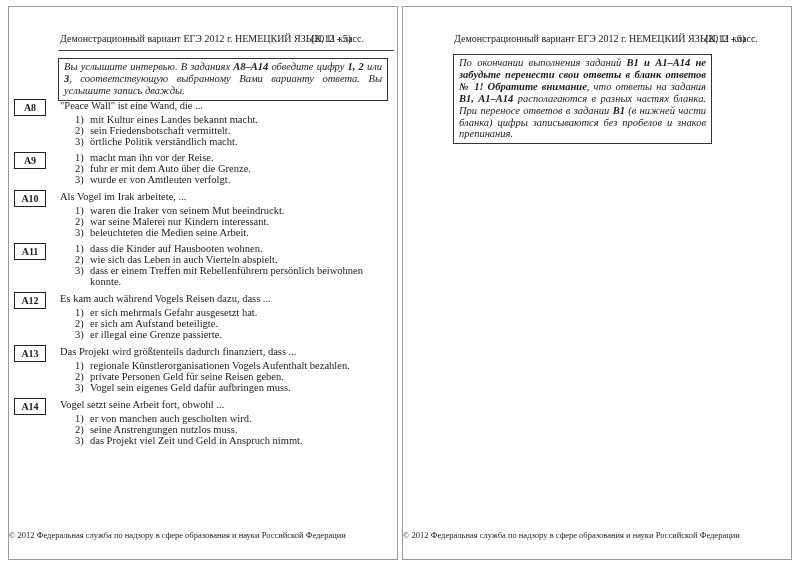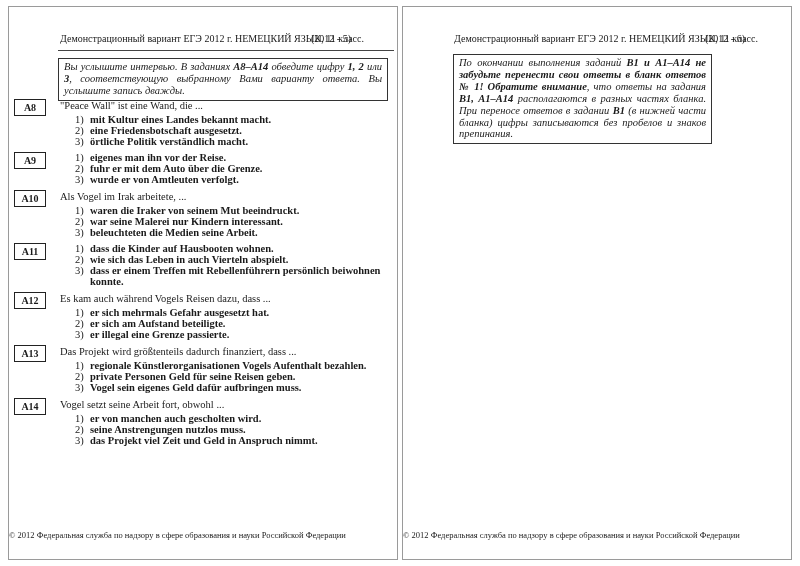--- a/index.html
+++ b/index.html
@@ -33,21 +33,21 @@
   .qrow{position:relative;margin-bottom:5px;}
   .qbox{
     position:absolute;left:5px;top:0;width:30px;height:15px;
     border:1px solid #222;text-align:center;
     font-weight:bold;font-size:10px;line-height:15px;
   }
   .qtext{margin:2px 10px 0 51px;font-size:10.5px;line-height:13px;}
   .opts{margin:2px 8px 0 66px;}
   .opt{display:flex;font-size:10.5px;line-height:11px;}
   .opt .on{flex:0 0 15px;}
-  .opt .ot{flex:1;font-weight:bold;}
+  .opt .ot{flex:1;}
 
   .pfooter{
     position:absolute;top:523px;left:0;width:100%;
     text-align:left;font-size:8.5px;color:#222;
   }
 </style>
 </head>
 <body>
 
 <div class="page" id="page-left">
@@ -67,35 +67,35 @@
     <div class="qrow">
       <div class="qbox">А8</div>
       <div class="qtext">"Peace Wall" ist eine Wand, die ...</div>
       <div class="opts">
         <div class="opt">
             <span class="on">1)</span>
             <span class="ot">mit Kultur eines Landes bekannt macht.</span>
           </div>
         <div class="opt">
             <span class="on">2)</span>
-            <span class="ot">eine Friedensbotschaft ausgesetzt.</span>
+            <span class="ot">sein Friedensbotschaft vermittelt.</span>
           </div>
         <div class="opt">
             <span class="on">3)</span>
             <span class="ot">örtliche Politik verständlich macht.</span>
           </div>
       </div>
     </div>
 
     <div class="qrow">
       <div class="qbox">А9</div>
       <div class="opts">
         <div class="opt">
             <span class="on">1)</span>
-            <span class="ot">eigenes man ihn vor der Reise.</span>
+            <span class="ot">macht man ihn vor der Reise.</span>
           </div>
         <div class="opt">
             <span class="on">2)</span>
             <span class="ot">fuhr er mit dem Auto über die Grenze.</span>
           </div>
         <div class="opt">
             <span class="on">3)</span>
             <span class="ot">wurde er von Amtleuten verfolgt.</span>
           </div>
       </div>

